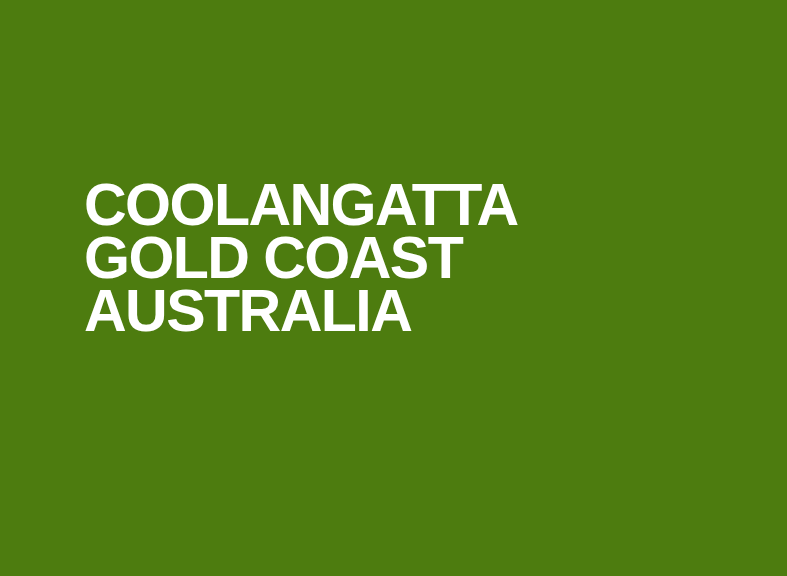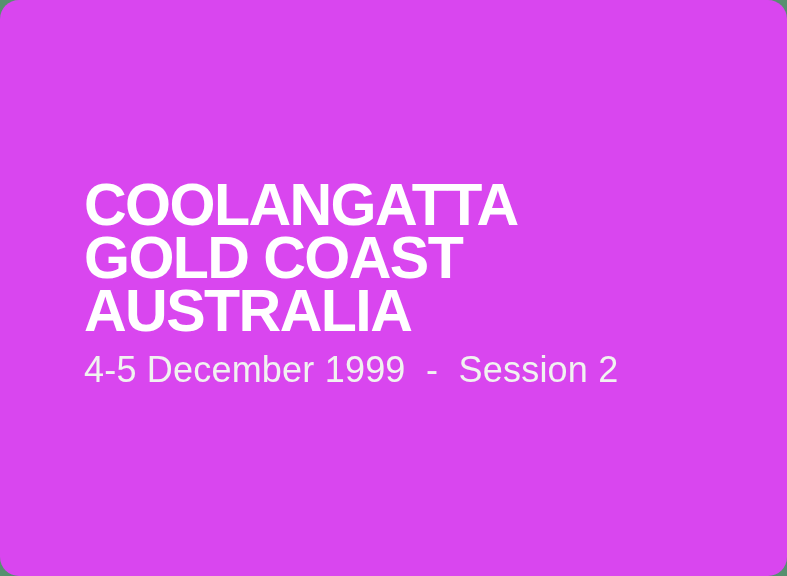--- a/index.html
+++ b/index.html
@@ -12,23 +12,22 @@
     height: 576px;
     overflow: hidden;
     font-family: "Liberation Sans", sans-serif;
     background: #56906f;
   }
 
   #title-card {
     position: relative;
     width: 787px;
     height: 576px;
-    background: #d946ef;
+    background: #4d7c0f;
     box-sizing: border-box;
-    border-radius: 19px;
   }
 
   #title-block {
     position: absolute;
     left: 84px;
     top: 178px;
     width: 660px;
   }
 
   .headline {
@@ -71,17 +70,16 @@
 <div id="title-card">
 
   <div id="title-block">
 
     <span class="headline" id="headline-line-1">COOLANGATTA</span>
 
     <span class="headline" id="headline-line-2">GOLD COAST</span>
 
     <span class="headline" id="headline-line-3">AUSTRALIA</span>
 
-    <span id="subtitle">4-5 December 1999  -  Session 2</span>
 
   </div>
 
 </div>
 
 </body></html>

